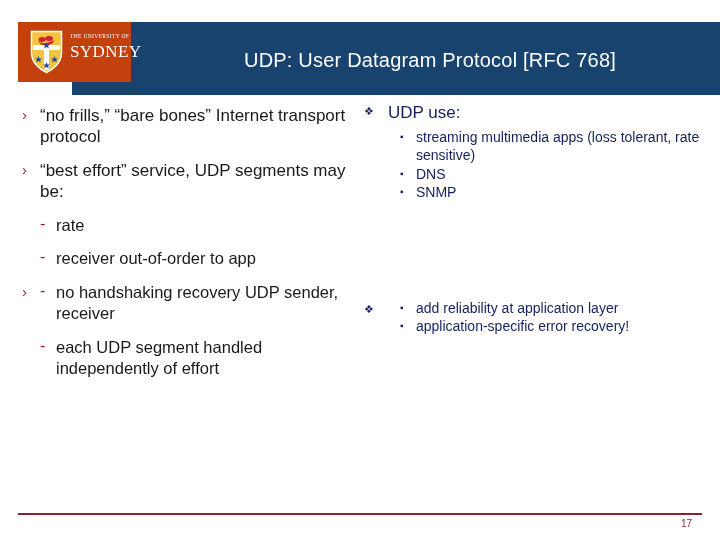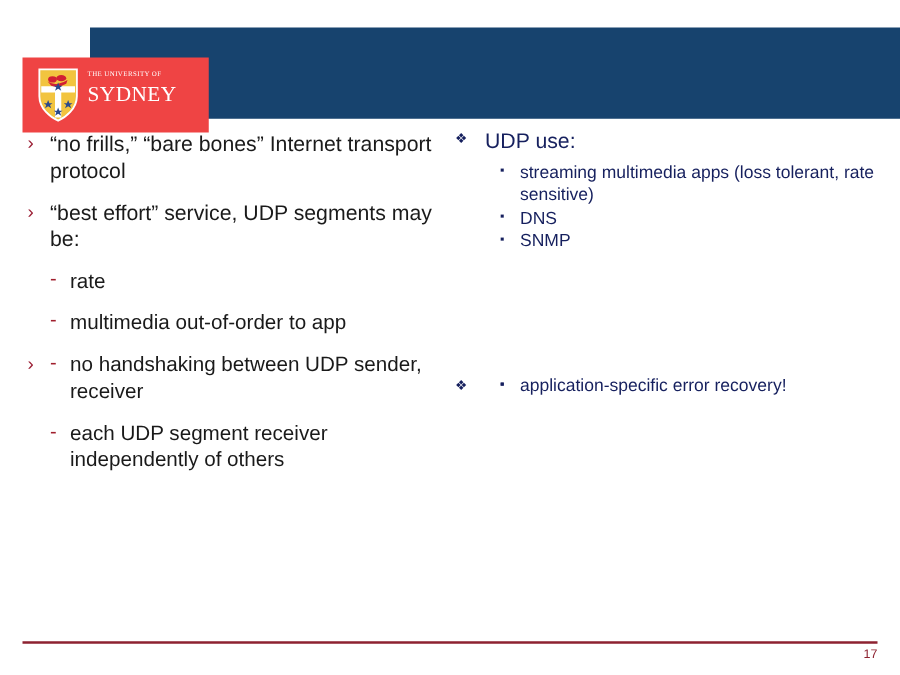--- a/index.html
+++ b/index.html
@@ -47,25 +47,24 @@
     font-weight: 400;
     letter-spacing: 0.2px;
     white-space: nowrap;
     padding-top: 4px;
     box-sizing: border-box;
   }
   #logo-block {
     position: absolute;
     left: 18px;
     top: 22px;
-    width: 149px;
+    width: 113px;
     height: 60px;
-    background: #ef4444;
+    background: #c2410c;
     z-index: 3;
-    margin-top: 24px;
   }
   #logo-shield {
     position: absolute;
     left: 12px;
     top: 8px;
     width: 33px;
     height: 44px;
   }
   #logo-wordmark {
     position: absolute;
@@ -195,34 +194,35 @@
   #footer-rule {
     position: absolute;
     left: 18px;
     top: 513px;
     width: 684px;
     height: 2px;
     background: #8d2230;
   }
   #page-number {
     position: absolute;
-    right: 18px;
+    right: 28px;
     top: 518px;
     font-family: "Liberation Sans", sans-serif;
     font-size: 10px;
     color: #8d2230;
   }
 </style>
 </head>
 <body>
 
 <div id="slide-header">
 
   <div id="header-banner"></div>
 
+  <div id="header-title">UDP: User Datagram Protocol [RFC 768]</div>
 
   <div id="logo-block">
 
     <svg id="logo-shield" viewBox="0 0 66 88">
       <path d="M3 3 H63 V46 C63 66 45 80 33 85 C21 80 3 66 3 46 Z" fill="#f0c040" stroke="#ffffff" stroke-width="3"></path>
       <path d="M6 6 H60 V46 C60 64 44 77 33 82 C22 77 6 64 6 46 Z" fill="#f2c43f"></path>
       <rect x="6" y="30" width="54" height="10" fill="#ffffff"></rect>
       <rect x="28" y="30" width="10" height="50" fill="#ffffff"></rect>
       <g fill="#d21f33">
         <ellipse cx="24" cy="19" rx="7" ry="5"></ellipse>
@@ -259,35 +259,35 @@
       <span class="txt">“best effort” service, UDP segments may be:</span>
     </div>
 
     <div class="l2">
       <span class="marker">-</span>
       <span class="txt">rate</span>
     </div>
 
     <div class="l2">
       <span class="marker">-</span>
-      <span class="txt">multimedia out-of-order to app</span>
+      <span class="txt">receiver out-of-order to app</span>
     </div>
 
     <div class="l1 accent">
       <span class="marker">›</span>
     </div>
 
     <div class="l2">
       <span class="marker">-</span>
-      <span class="txt">no handshaking between UDP sender, receiver</span>
+      <span class="txt">no handshaking recovery UDP sender, receiver</span>
     </div>
 
     <div class="l2">
       <span class="marker">-</span>
-      <span class="txt">each UDP segment receiver independently of others</span>
+      <span class="txt">each UDP segment handled independently of effort</span>
     </div>
 
   </div>
 
   <div id="right-column">
 
     <div>
       <div class="r1">
         <span class="marker">❖</span>
         <span class="txt">UDP use:</span>
@@ -305,20 +305,21 @@
         <span class="txt">SNMP</span>
       </div>
     </div>
 
     <div class="sp-block-2" style="margin-top:98px;">
       <div class="r1">
         <span class="marker">❖</span>
       </div>
       <div class="r2">
         <span class="marker">▪</span>
+        <span class="txt">add reliability at application layer</span>
       </div>
       <div class="r2">
         <span class="marker">▪</span>
         <span class="txt">application-specific error recovery!</span>
       </div>
     </div>
 
   </div>
 </div>
 

